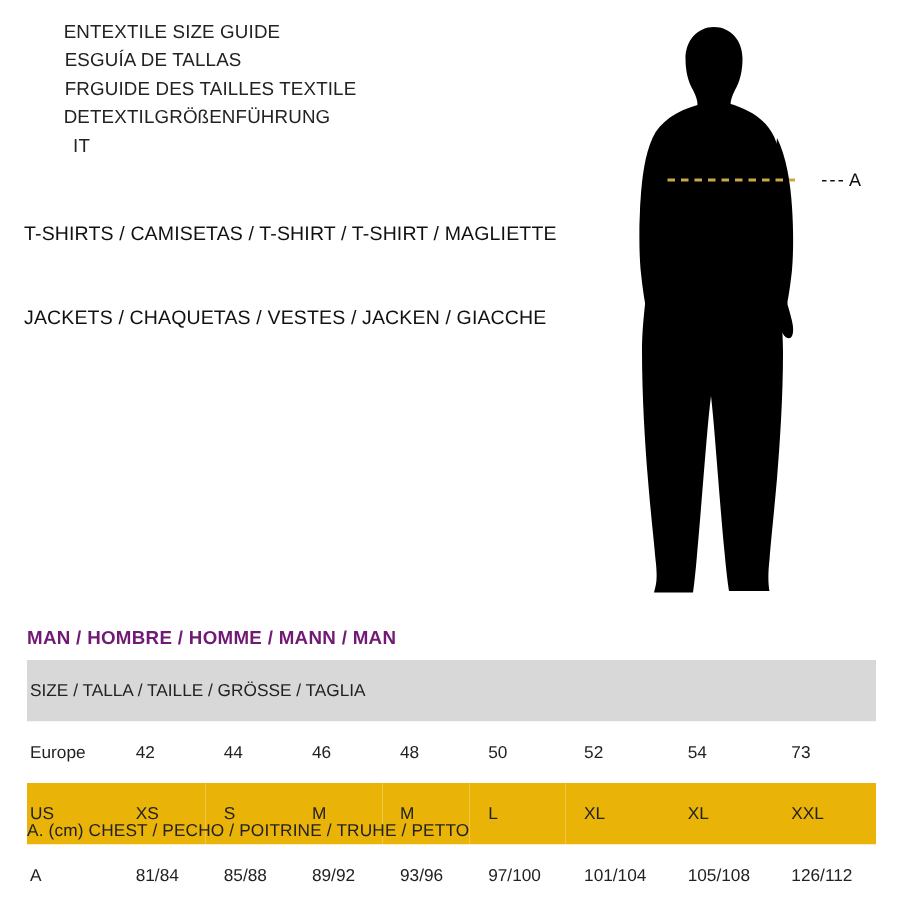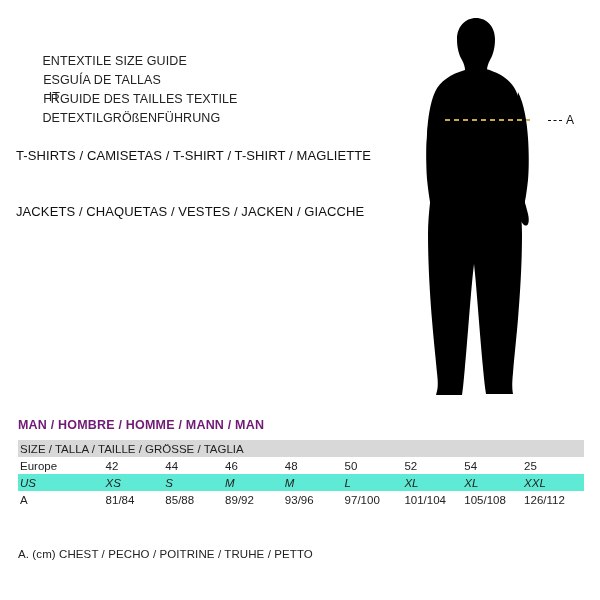--- a/index.html
+++ b/index.html
@@ -36,21 +36,20 @@
     letter-spacing: .1px;
   }
   .legend-code {
     width: 42px;
     flex: none;
     color: #222;
     text-align: right;
   }
   .legend-text {
     color: #222;
-    margin-top: 40px;
   }
 
   
   .categories {
     position: absolute;
     left: 16px;
     top: 110px;
     width: 380px;
   }
   .cat-line {
@@ -98,32 +97,32 @@
   table.size-table {
     position: absolute;
     left: 18px;
     top: 440px;
     width: 566px;
     border-collapse: collapse;
     font-size: 11.5px;
     color: #222;
   }
   table.size-table td, table.size-table th {
-    padding: 0;
+    padding: 12px;
     height: 17px;
     text-align: left;
     font-weight: normal;
     vertical-align: middle;
   }
   .row-head td {
     background: #d8d8d8;
     font-size: 11.5px;
     color: #222;
   }
-  .row-shade td { background: #5eead4; font-style: italic; }
+  .row-shade td { background: #eab308; }
   .row-plain td { background: #ffffff; }
   .col-label { width: 86px; padding-left: 2px !important; }
   .col-v { width: 60px; }
 
   .footnote {
     position: absolute;
     left: 18px;
     top: 548px;
     font-size: 11.5px;
     color: #222;
@@ -217,21 +216,21 @@
     </tr>
     <tr class="row-plain">
       <td class="col-label">Europe</td>
       <td class="col-v">42</td>
       <td class="col-v">44</td>
       <td class="col-v">46</td>
       <td class="col-v">48</td>
       <td class="col-v">50</td>
       <td class="col-v">52</td>
       <td class="col-v">54</td>
-      <td class="col-v">25</td>
+      <td class="col-v">73</td>
     </tr>
     <tr class="row-shade">
       <td class="col-label">US</td>
       <td class="col-v">XS</td>
       <td class="col-v">S</td>
       <td class="col-v">M</td>
       <td class="col-v">M</td>
       <td class="col-v">L</td>
       <td class="col-v">XL</td>
       <td class="col-v">XL</td>

